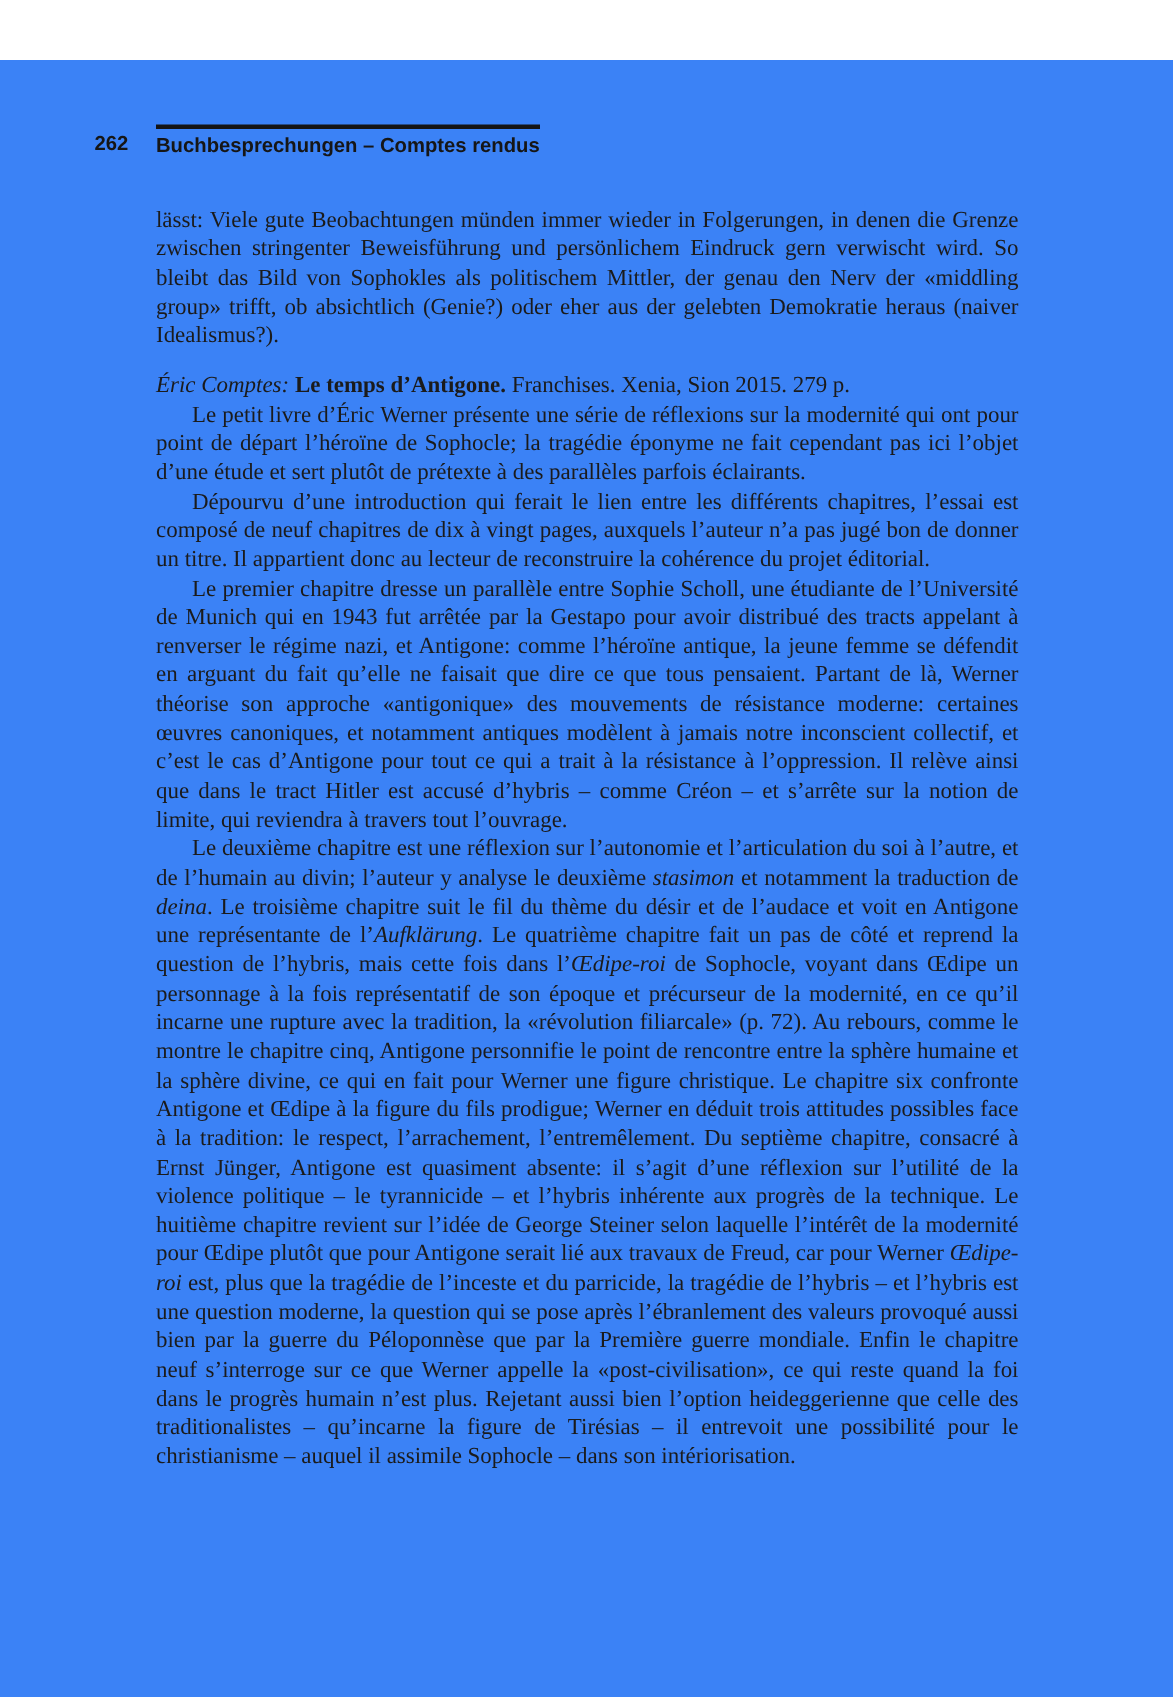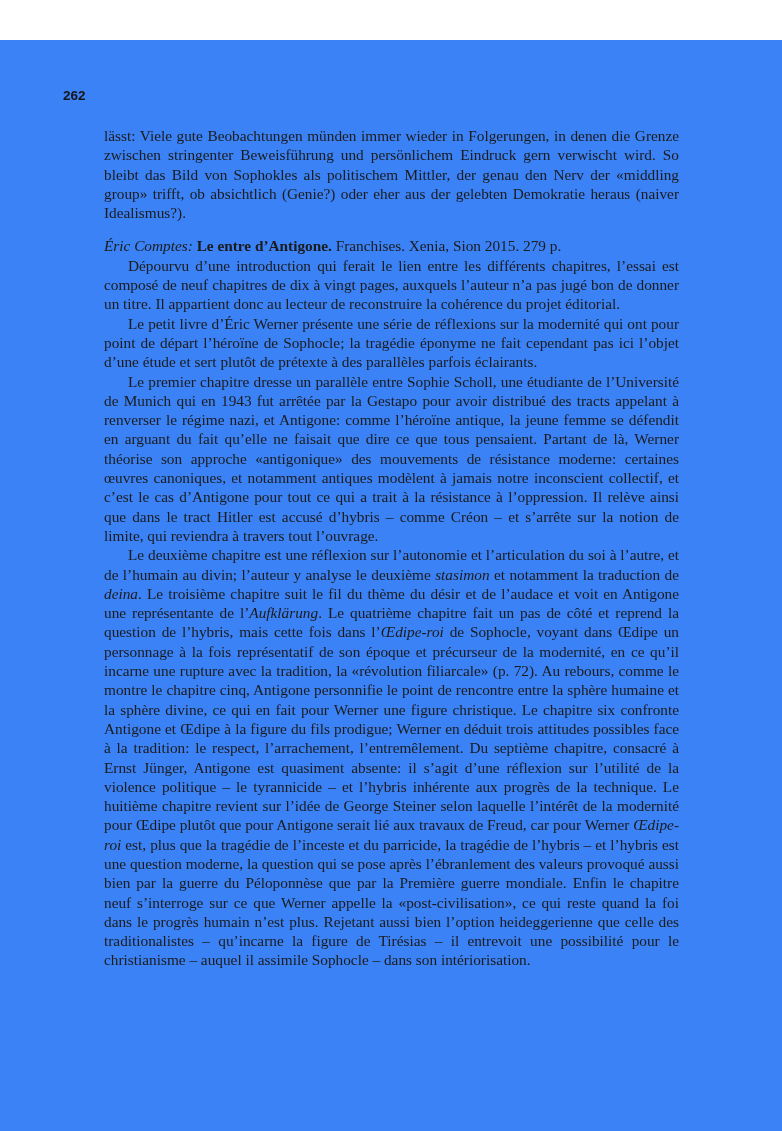--- a/index.html
+++ b/index.html
@@ -41,21 +41,21 @@
     font-size: 13.5px;
     line-height: 14px;
     color: #161616;
     white-space: nowrap;
     display: block;
   }
   
   .body-col {
     position: absolute;
     left: 104px;
-    top: 86px;
+    top: 97px;
     width: 575px;
     font-size: 15.3px;
     line-height: 19.3px;
     text-align: justify;
     hyphens: auto;
     -webkit-hyphens: auto;
   }
   .para { margin: 0; text-indent: 24px; }
   .para.noindent { text-indent: 0; }
   .signature {
@@ -78,27 +78,28 @@
 </style>
 </head>
 <body>
 
 <div class="page">
 
   <span class="pagenum">262</span>
 
   <div class="running-head">
     <div class="head-rule"></div>
+    <span class="running-head-text">Buchbesprechungen – Comptes rendus</span>
   </div>
 
   <div class="body-col">
     <p class="para noindent" lang="de">lässt: Viele gute Beobachtungen münden immer wieder in Folgerungen, in denen die Grenze zwischen stringenter Beweisführung und persönlichem Eindruck gern verwischt wird. So bleibt das Bild von Sophokles als politischem Mittler, der genau den Nerv der «middling group» trifft, ob absichtlich (Genie?) oder eher aus der gelebten Demokratie heraus (naiver Idealismus?).</p>
-    <p class="para noindent entry-heading" id="review-heading"><span class="it">Éric Comptes: </span><span class="bd">Le entre d’Antigone. </span><span>Franchises. Xenia, Sion 2015. 279 p.</span></p>
+    <p class="para noindent entry-heading" id="review-heading"><span class="it">Éric Comptes: </span><span class="bd">Le temps d’Antigone. </span><span>Franchises. Xenia, Sion 2015. 279 p.</span></p>
     <div id="paragraphs">
+        <p class="para"><span>Le petit livre d’Éric Werner présente une série de réflexions sur la modernité qui ont pour point de départ l’héroïne de Sophocle; la tragédie éponyme ne fait cependant pas ici l’objet d’une étude et sert plutôt de prétexte à des parallèles parfois éclairants.</span></p>
         <p class="para"><span>Dépourvu d’une introduction qui ferait le lien entre les différents chapitres, l’essai est composé de neuf chapitres de dix à vingt pages, auxquels l’auteur n’a pas jugé bon de donner un titre. Il appartient donc au lecteur de reconstruire la cohérence du projet éditorial.</span></p>
-        <p class="para"><span>Le petit livre d’Éric Werner présente une série de réflexions sur la modernité qui ont pour point de départ l’héroïne de Sophocle; la tragédie éponyme ne fait cependant pas ici l’objet d’une étude et sert plutôt de prétexte à des parallèles parfois éclairants.</span></p>
         <p class="para"><span>Le premier chapitre dresse un parallèle entre Sophie Scholl, une étudiante de l’Université de Munich qui en 1943 fut arrêtée par la Gestapo pour avoir distribué des tracts appelant à renverser le régime nazi, et Antigone: comme l’héroïne antique, la jeune femme se défendit en arguant du fait qu’elle ne faisait que dire ce que tous pensaient. Partant de là, Werner théorise son approche «antigonique» des mouvements de résistance moderne: certaines œuvres canoniques, et notamment antiques modèlent à jamais notre inconscient collectif, et c’est le cas d’Antigone pour tout ce qui a trait à la résistance à l’oppression. Il relève ainsi que dans le tract Hitler est accusé d’hybris – comme Créon – et s’arrête sur la notion de limite, qui reviendra à travers tout l’ouvrage.</span></p>
         <p class="para"><span>Le deuxième chapitre est une réflexion sur l’autonomie et l’articulation du soi à l’autre, et de l’humain au divin; l’auteur y analyse le deuxième </span><span class="it">stasimon</span><span> et notamment la traduction de </span><span class="it">deina</span><span>. Le troisième chapitre suit le fil du thème du désir et de l’audace et voit en Antigone une représentante de l’</span><span class="it">Aufklärung</span><span>. Le quatrième chapitre fait un pas de côté et reprend la question de l’hybris, mais cette fois dans l’</span><span class="it">Œdipe-roi</span><span> de Sophocle, voyant dans Œdipe un personnage à la fois représentatif de son époque et précurseur de la modernité, en ce qu’il incarne une rupture avec la tradition, la «révolution filiarcale» (p. 72). Au rebours, comme le montre le chapitre cinq, Antigone personnifie le point de rencontre entre la sphère humaine et la sphère divine, ce qui en fait pour Werner une figure christique. Le chapitre six confronte Antigone et Œdipe à la figure du fils prodigue; Werner en déduit trois attitudes possibles face à la tradition: le respect, l’arrachement, l’entremêlement. Du septième chapitre, consacré à Ernst Jünger, Antigone est quasiment absente: il s’agit d’une réflexion sur l’utilité de la violence politique – le tyrannicide – et l’hybris inhérente aux progrès de la technique. Le huitième chapitre revient sur l’idée de George Steiner selon laquelle l’intérêt de la modernité pour Œdipe plutôt que pour Antigone serait lié aux travaux de Freud, car pour Werner </span><span class="it">Œdipe-roi</span><span> est, plus que la tragédie de l’inceste et du parricide, la tragédie de l’hybris – et l’hybris est une question moderne, la question qui se pose après l’ébranlement des valeurs provoqué aussi bien par la guerre du Péloponnèse que par la Première guerre mondiale. Enfin le chapitre neuf s’interroge sur ce que Werner appelle la «post-civilisation», ce qui reste quand la foi dans le progrès humain n’est plus. Rejetant aussi bien l’option heideggerienne que celle des traditionalistes – qu’incarne la figure de Tirésias – il entrevoit une possibilité pour le christianisme – auquel il assimile Sophocle – dans son intériorisation.</span></p>
       </div>
   </div>
 
 
 </div>
 
 </body></html>

